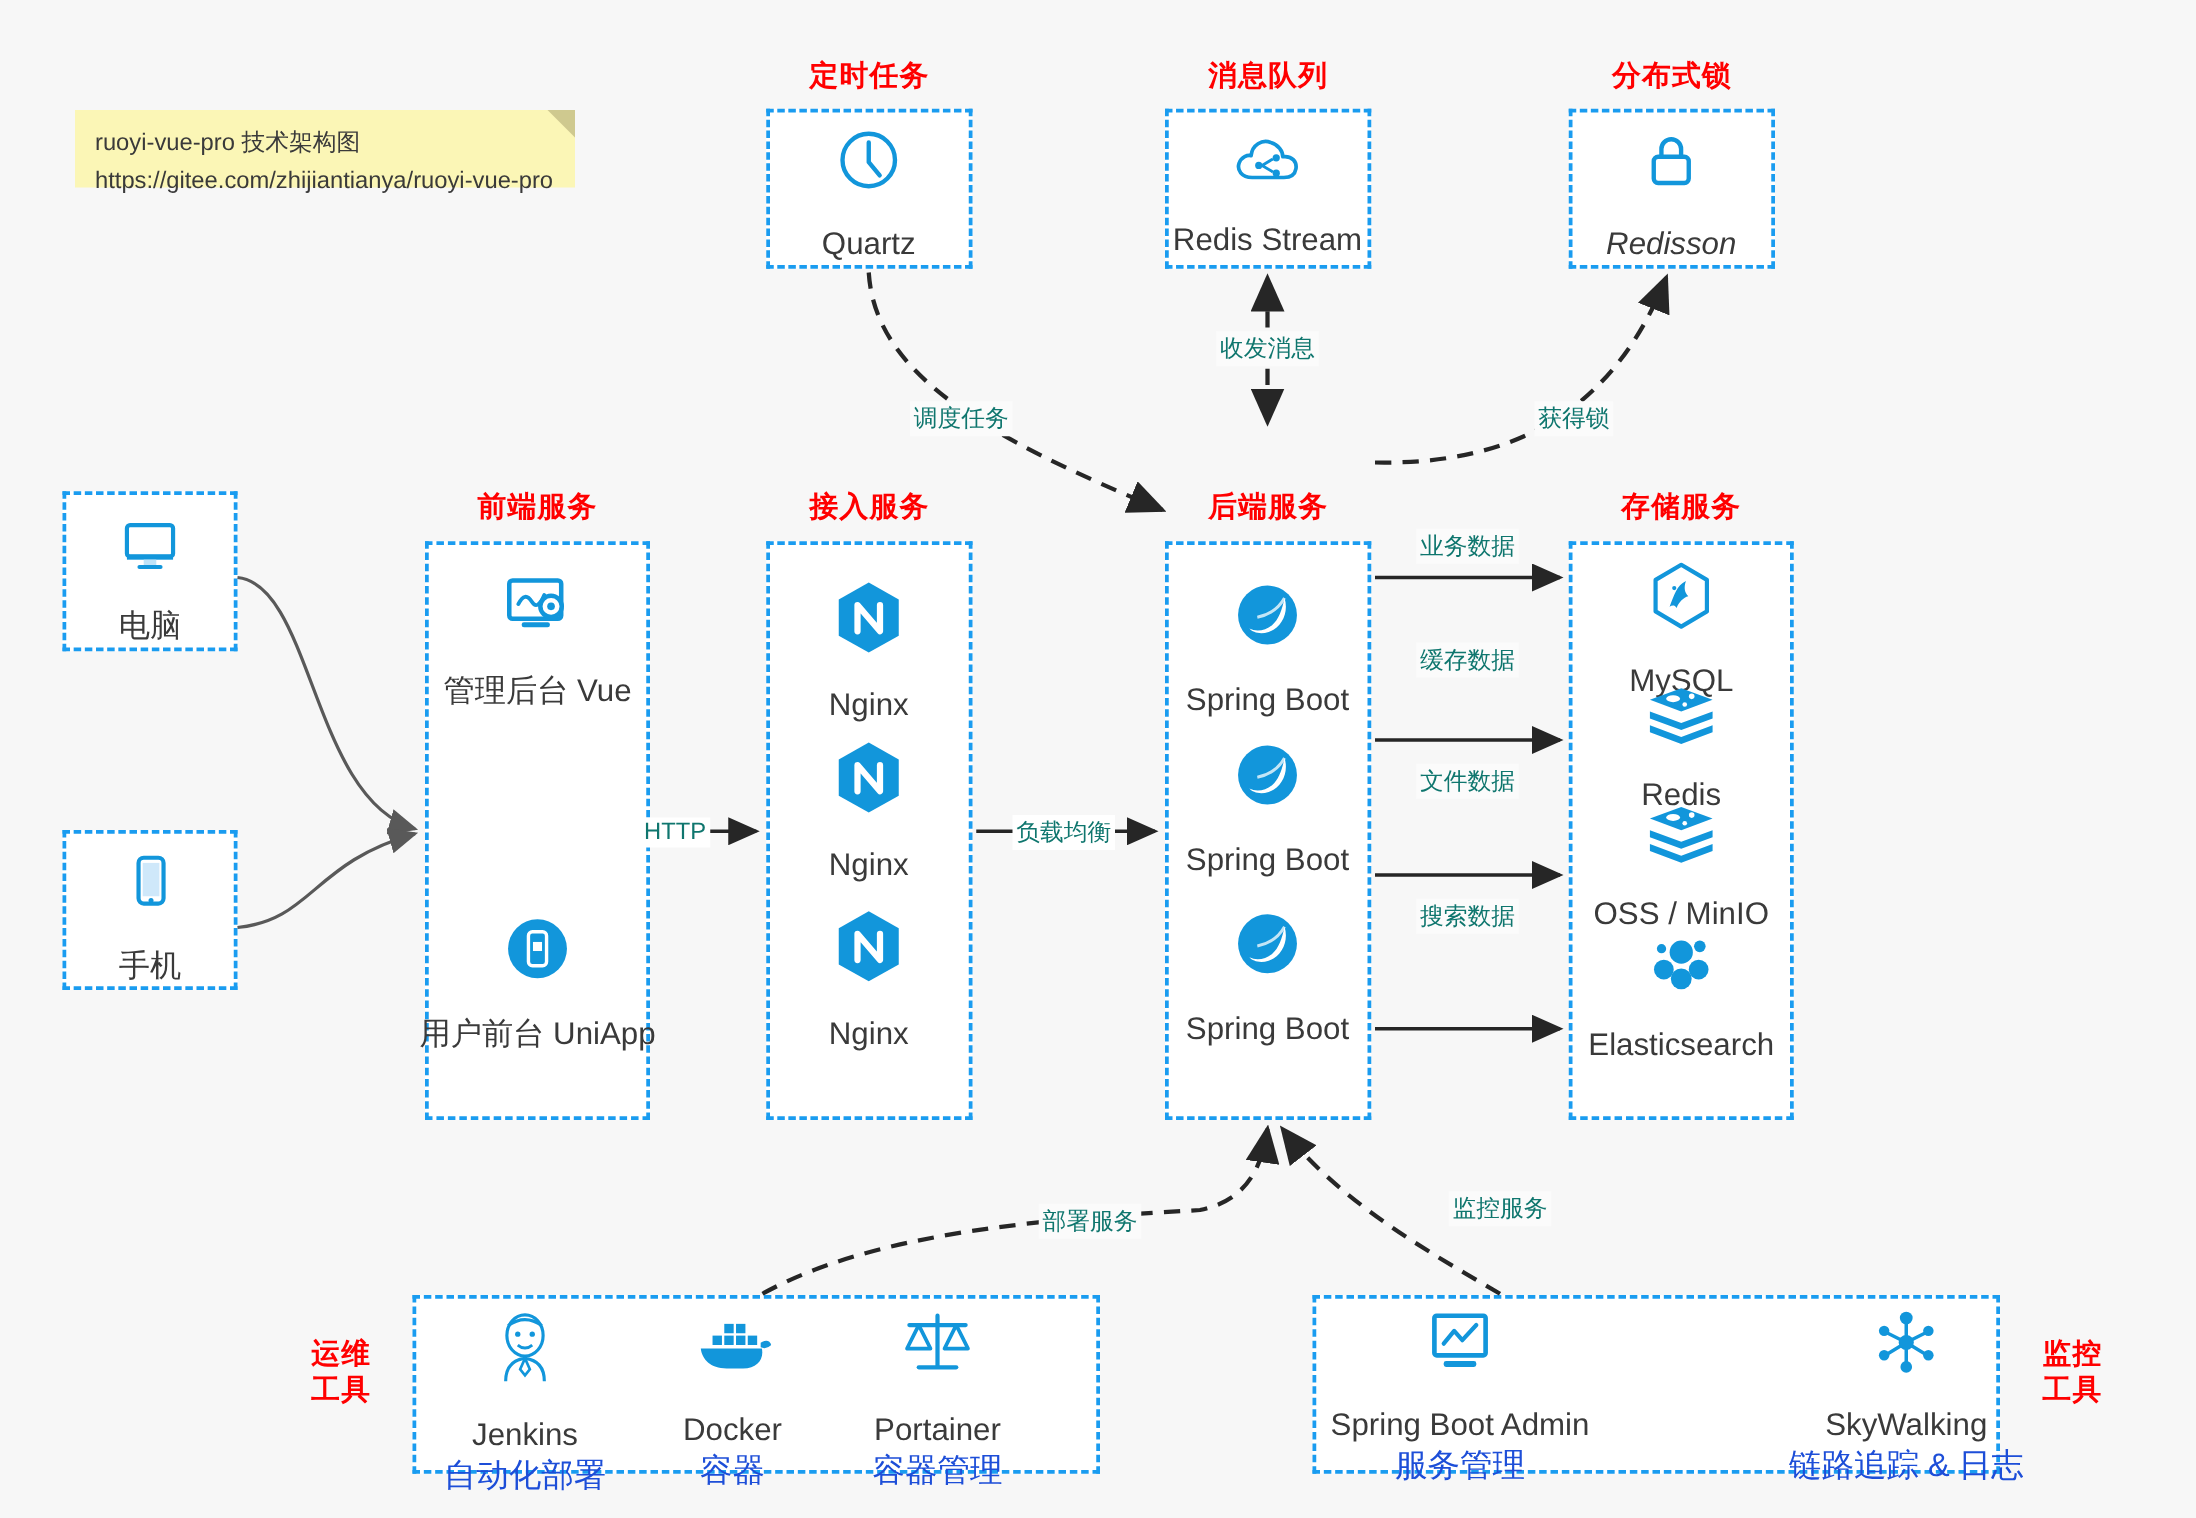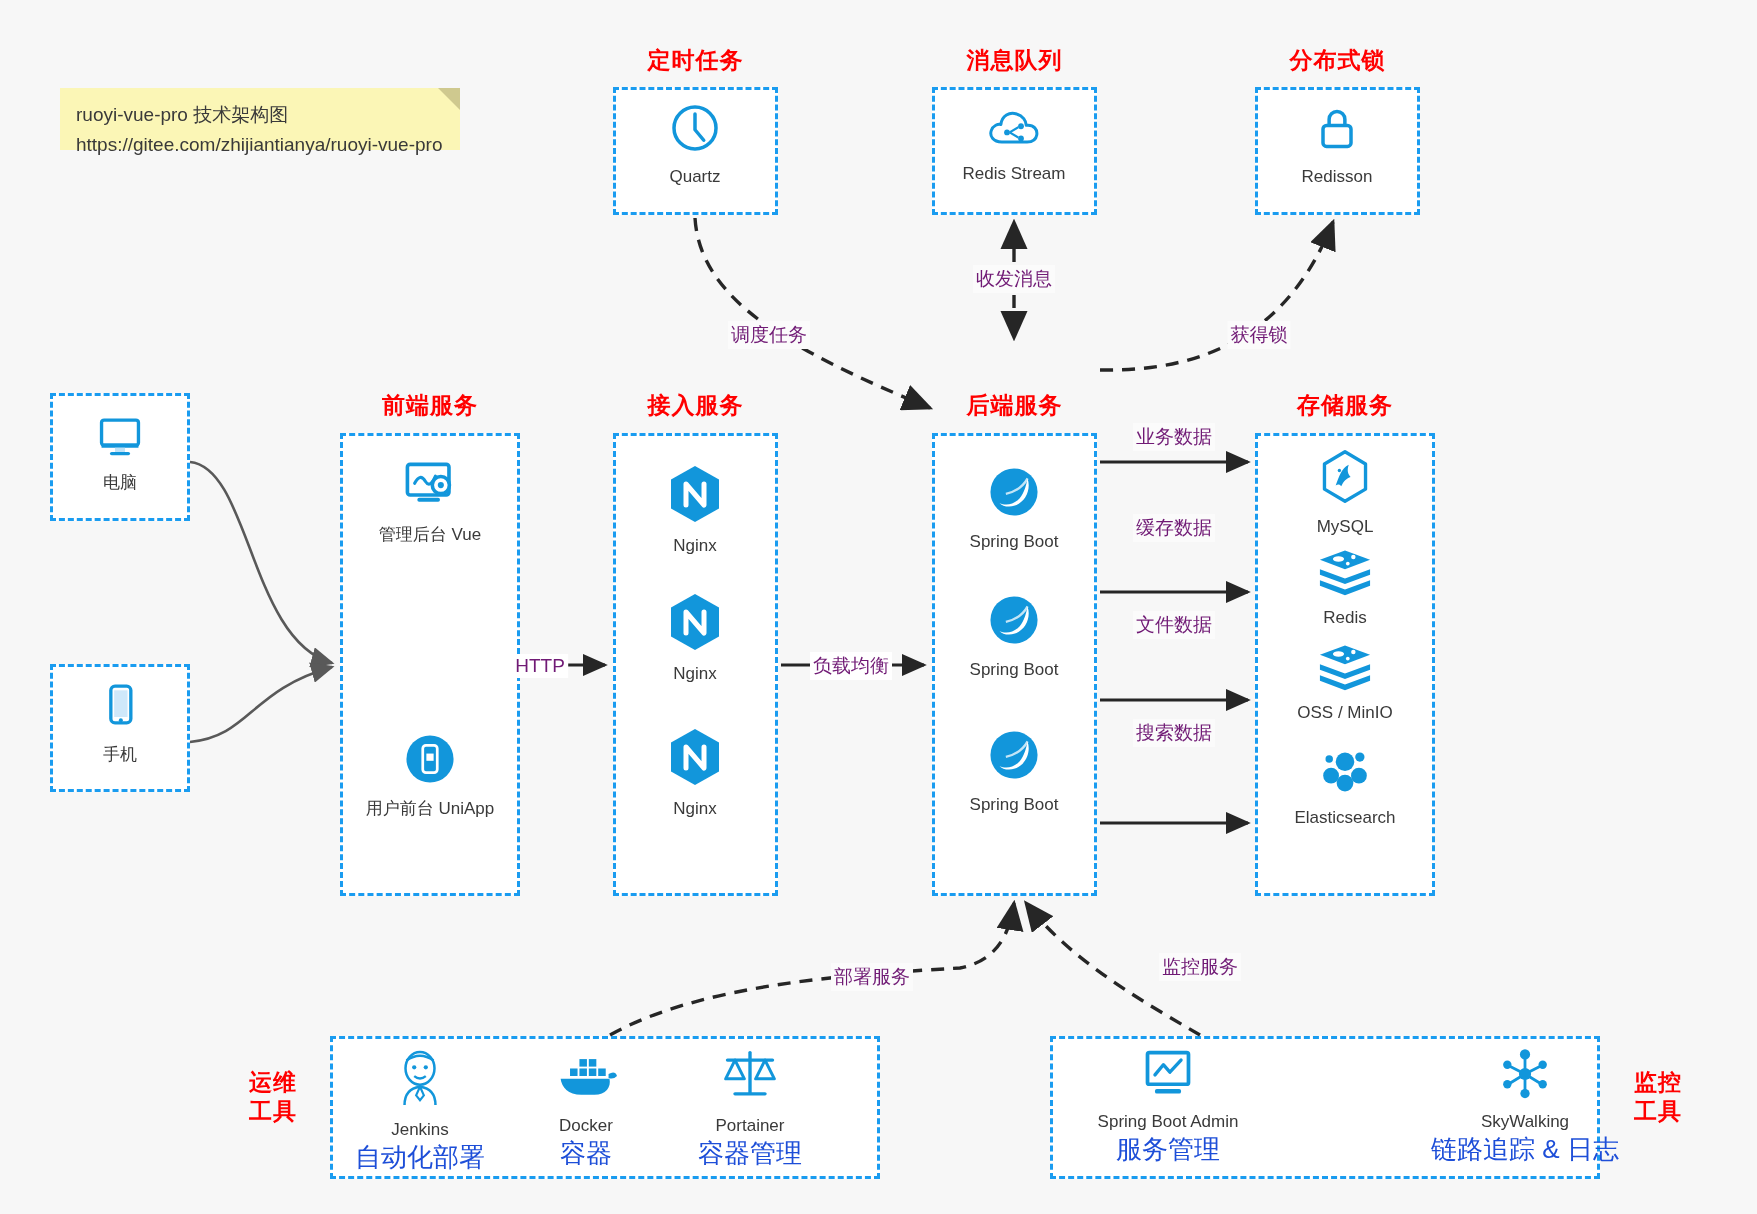--- a/index.html
+++ b/index.html
@@ -31,22 +31,22 @@
   }
   .sec-title.side{line-height:1.25;}
 
   
   .node{
     position:absolute;
     display:flex;flex-direction:column;align-items:center;justify-content:flex-start;
     width:150px;
   }
   .node .cap{
-    margin-top:6px;
-    font-size:17px;
+    margin-top:18px;
+    font-size:25px;
     color:#3a3a3a;
     text-align:center;
     line-height:1.28;
     white-space:nowrap;
   }
   .node .cap2{
     font-size:26px;color:#1d4ed8;text-align:center;line-height:1.28;white-space:nowrap;
   }
   .ico{display:block;}
 
@@ -65,21 +65,21 @@
     position:absolute;right:0;top:0;
     width:0;height:0;
     border-left:22px solid transparent;
     border-top:22px solid #cfc98f;
   }
 
   
   .elabel{
     position:absolute;
     font-size:19px;
-    color:#701a75;
+    color:#0f766e;
     background:#fbfbfb;
     padding:1px 3px;
     white-space:nowrap;
     transform:translate(-50%,-50%);
   }
   .elabel.on-white{background:#ffffff;}
 </style>
 </head>
 <body>
 
@@ -114,21 +114,21 @@
         <circle cx="40" cy="26" r="3.3" fill="#1296db"></circle>
         <circle cx="40" cy="40" r="3.3" fill="#1296db"></circle>
         <path d="M27 33 L37 27 M27 33 L37 39" stroke="#1296db" stroke-width="2.6"></path>
       </svg>
     </span>
     <span class="cap">Redis Stream</span>
   </div>
 
   <div class="sec-title" style="left:1255px;top:45px;width:165px;">分布式锁</div>
   <div class="box" style="left:1255px;top:87px;width:165px;height:128px;"></div>
-  <div class="node" style="left:1262px;top:100px;width:150px;">
+  <div class="node" style="left:1262px;top:100px;width:150px;font-style:italic;">
     <span class="ico">
       <svg width="56" height="56" viewBox="0 0 64 64">
         <rect x="16" y="29" width="32" height="24" rx="4" fill="none" stroke="#1296db" stroke-width="4"></rect>
         <path d="M23 29 V22 a9 9 0 0 1 18 0 V29" fill="none" stroke="#1296db" stroke-width="4"></path>
       </svg>
     </span>
     <span class="cap">Redisson</span>
   </div>
 
   <div class="box" style="left:50px;top:393px;width:140px;height:128px;"></div>

